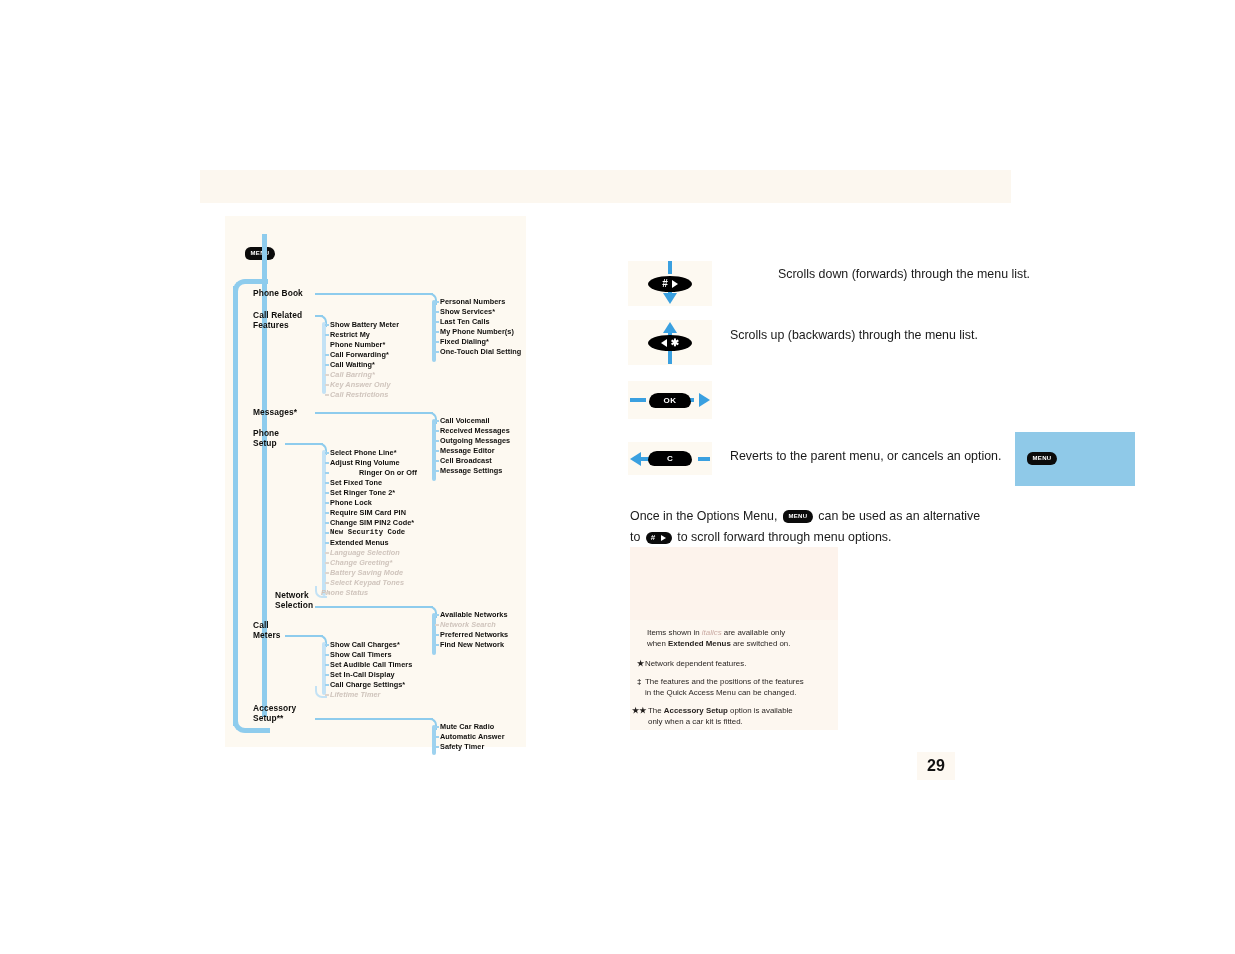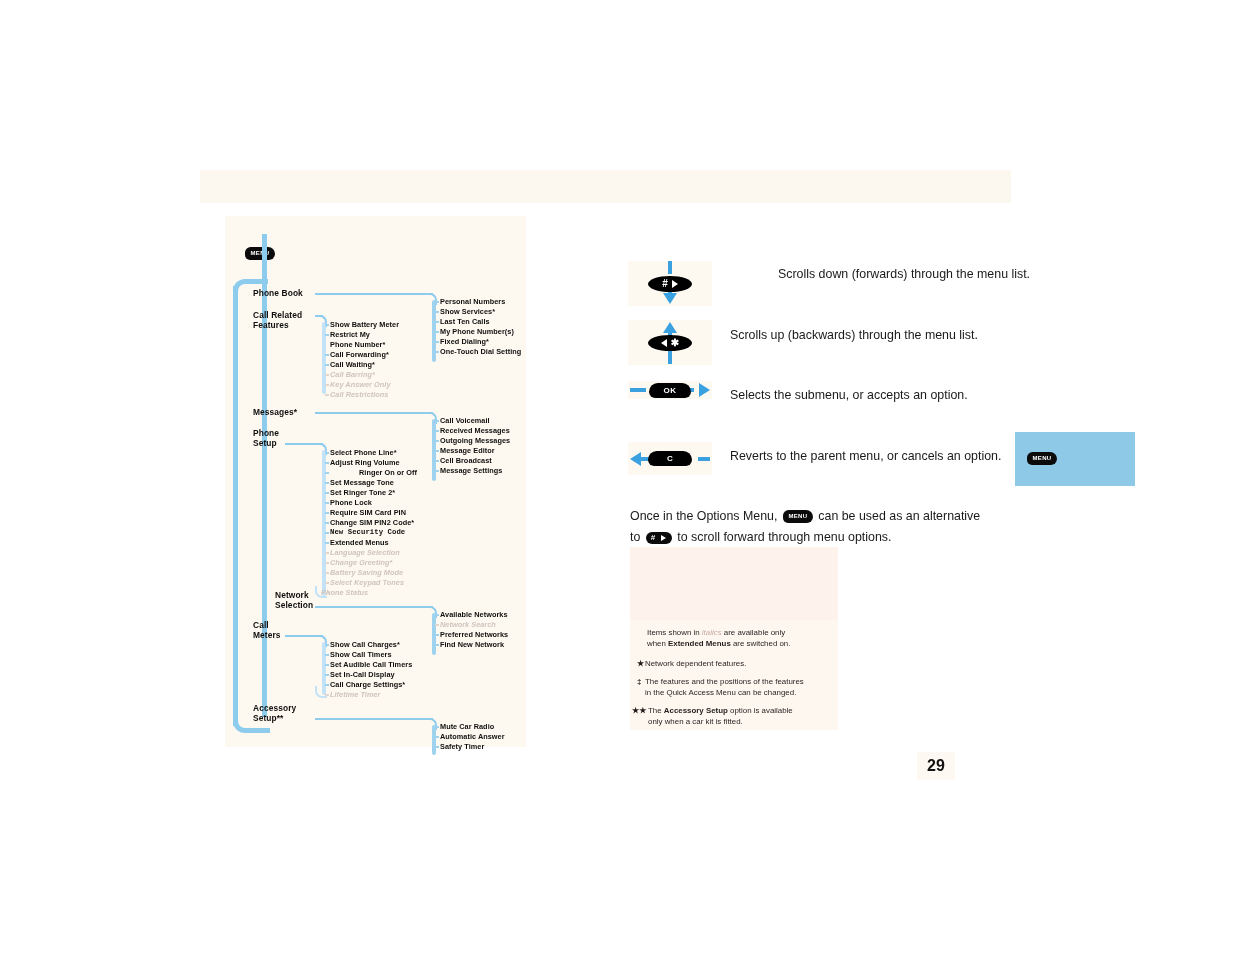--- a/index.html
+++ b/index.html
@@ -211,21 +211,21 @@
     <div class="l1" style="left:28px;top:212px;">Phone
 Setup</div>
     <div class="blue hline" style="left:60px;top:227px;width:38px;height:2px;"></div>
     <div class="corner" style="left:90px;top:227px;width:10px;height:10px;border-width:2px 2px 0 0;border-top-right-radius:7px;"></div>
     <div class="bracket" style="left:97px;top:234px;height:146px;"></div>
     <div class="corner" style="left:90px;top:370px;width:10px;height:10px;border-width:0 0 2px 2px;border-bottom-left-radius:7px;border-color:#c3e2f5;"></div>
 
     <div class="item" style="left:105px;top:232px;">Select Phone Line*</div>
     <div class="item" style="left:105px;top:242px;">Adjust Ring Volume</div>
     <div class="item" style="left:105px;top:252px;margin-left:29px;">Ringer On or Off</div>
-    <div class="item" style="left:105px;top:262px;">Set Message Tone</div>
+    <div class="item" style="left:105px;top:262px;">Set Fixed Tone</div>
     <div class="item" style="left:105px;top:272px;">Set Ringer Tone 2*</div>
     <div class="item" style="left:105px;top:282px;">Phone Lock</div>
     <div class="item" style="left:105px;top:292px;">Require SIM Card PIN</div>
     <div class="item" style="left:105px;top:302px;">Change SIM PIN2 Code*</div>
     <div class="item" style="left:105px;top:312px;font-family:Liberation Mono, monospace;">New Security Code</div>
     <div class="item" style="left:105px;top:322px;">Extended Menus</div>
     <div class="item dim" style="left:105px;top:332px;">Language Selection</div>
     <div class="item dim" style="left:105px;top:342px;">Change Greeting*</div>
     <div class="item dim" style="left:105px;top:352px;">Battery Saving Mode</div>
     <div class="item dim" style="left:105px;top:362px;">Select Keypad Tones</div>
@@ -310,27 +310,26 @@
     <div class="tri" style="left:50%;transform:translateX(-50%);top:2px;border-left:7px solid transparent;border-right:7px solid transparent;border-bottom:11px solid #3aa0e0;"></div>
     <div class="stem-v" style="top:11px;height:6px;"></div>
     <div class="stem-v" style="top:31px;height:13px;"></div>
     <div class="keycap" style="width:44px;height:16px;">
       <span class="tri" style="position:relative;margin-right:4px;border-top:4px solid transparent;border-bottom:4px solid transparent;border-right:6px solid #ffffff;"></span>
       <span style="font-size:10px;line-height:1;">✱</span>
     </div>
   </div>
   <div class="keydesc" style="left:730px;top:327px;width:300px;">Scrolls up (backwards) through the menu list.</div>
 
-  <div class="keybox" style="left:628px;top:381px;width:84px;height:18px;">
+  <div class="keybox" style="left:628px;top:381px;width:84px;height:38px;">
     <div class="stem-h" style="left:2px;width:16px;"></div>
     <div class="stem-h" style="right:18px;width:12px;"></div>
     <div class="tri" style="right:2px;top:50%;transform:translateY(-50%);border-top:7px solid transparent;border-bottom:7px solid transparent;border-left:11px solid #3aa0e0;"></div>
     <div class="keycap" style="width:42px;height:15px;font-size:8px;letter-spacing:.5px;border-radius:14px 14px 10px 10px;">OK</div>
   </div>
-  <div class="keydesc" style="left:730px;top:387px;width:300px;">Selects the submenu, or accepts an option.</div>
 
   <div class="keybox" style="left:628px;top:442px;width:84px;height:33px;">
     <div class="tri" style="left:2px;top:50%;transform:translateY(-50%);border-top:7px solid transparent;border-bottom:7px solid transparent;border-right:11px solid #3aa0e0;"></div>
     <div class="stem-h" style="left:12px;width:12px;"></div>
     <div class="stem-h" style="right:2px;width:12px;"></div>
     <div class="keycap" style="width:44px;height:15px;font-size:8px;border-radius:14px 14px 10px 10px;">C</div>
   </div>
   <div class="keydesc" style="left:730px;top:448px;width:320px;">Reverts to the parent menu, or cancels an option.</div>
 
   <div id="alt-paragraph">

